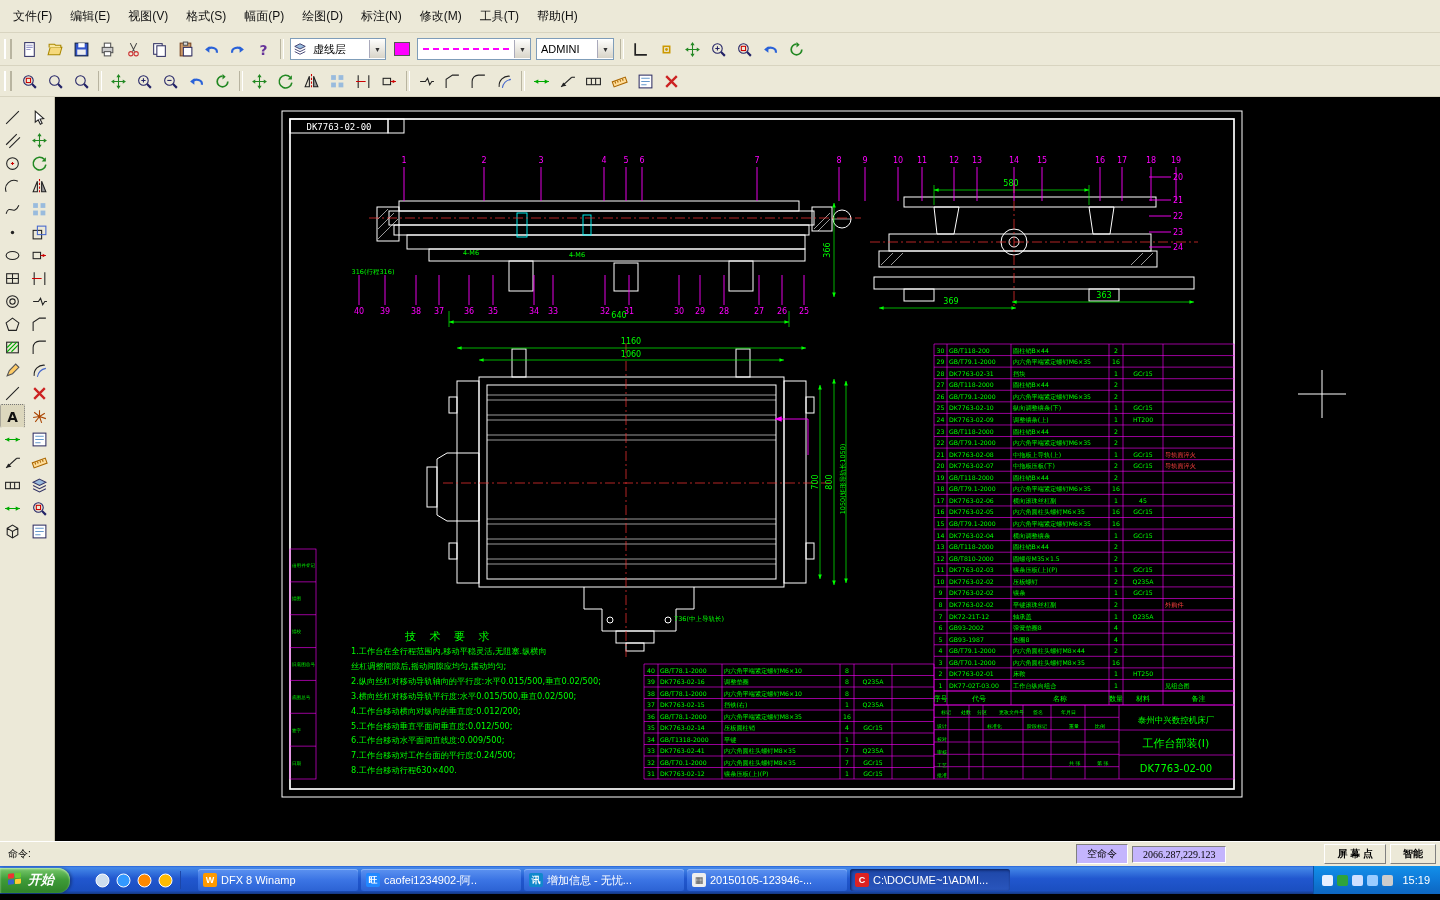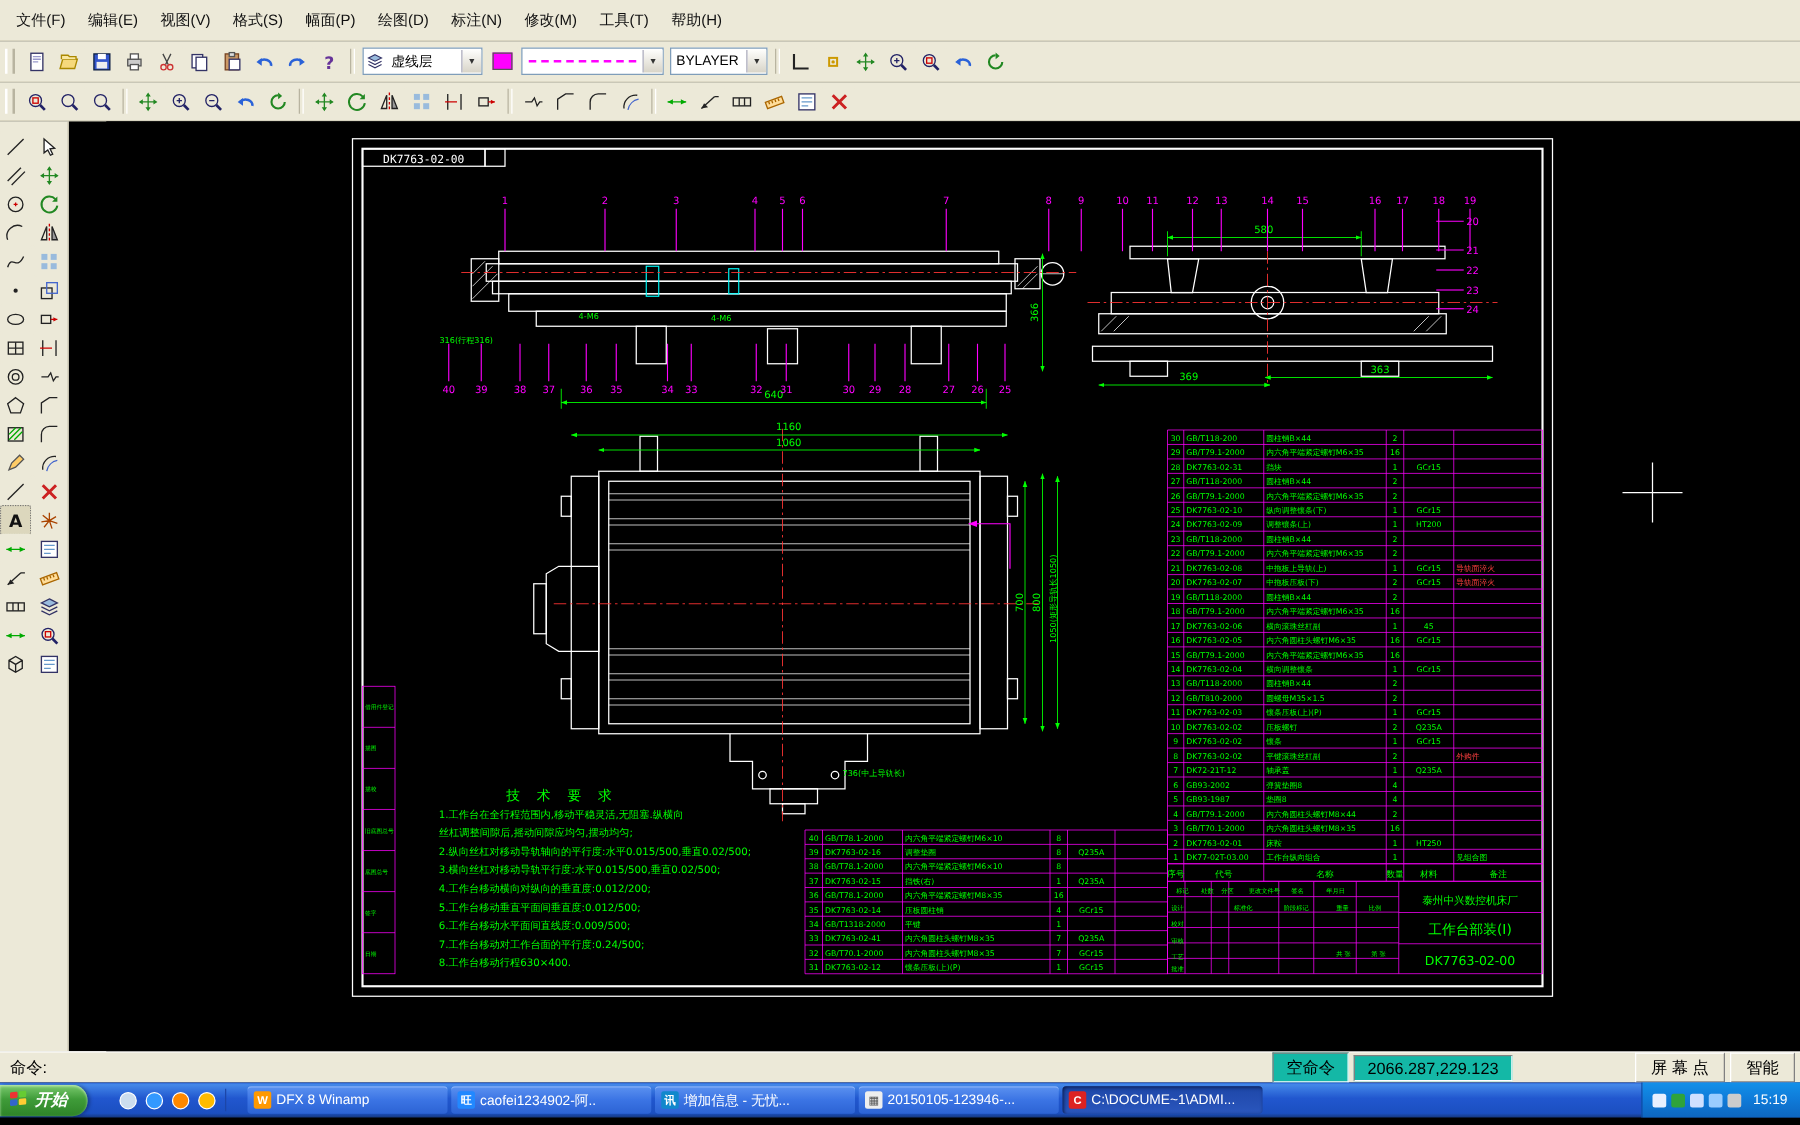--- a/index.html
+++ b/index.html
@@ -66,27 +66,27 @@
   #g-bomr rect,#g-boml rect,#g-tb rect,#g-strip rect{stroke:#f0f;stroke-width:.6;fill:none;}
   .bt{fill:#00ff00;font-size:6.2px;}
   .bt.rd{fill:#ff4040;}
   .bh{fill:#00ff00;font-size:7px;text-anchor:middle;}
   .tbc{fill:#00ff00;font-size:8.5px;text-anchor:middle;}
   .tbn{fill:#00ff00;font-size:11px;text-anchor:middle;}
   .tbd{fill:#00ff00;font-size:10px;text-anchor:middle;}
   .cel{fill:#00ff00;font-size:5px;}
   .st{fill:#00ff00;font-size:4.6px;}
   
-  .statusbar{height:24px;background:#ece9d8;display:flex;align-items:center;font-size:13px;
+  .statusbar{height:24px;background:#ece9d8;display:flex;align-items:center;font-size:10px;
     border-top:1px solid #fff;padding:0 4px;gap:4px;}
   .cmd{padding:0 4px;color:#000;}
   .flex{flex:1;}
-  .panel{border:1px solid;border-color:#808080 #fff #fff #808080;padding:2px 10px;background:#14b8a6;}
+  .panel{border:1px solid;border-color:#808080 #fff #fff #808080;padding:2px 10px;background:#c4b5fd;font-family:Liberation Serif, serif;}
   .spacer{width:90px;}
-  .sbtn{border:1px solid;border-color:#fff #808080 #808080 #fff;padding:2px 12px;background:#ece9d8;}
+  .sbtn{border:1px solid;border-color:#fff #808080 #808080 #fff;padding:2px 12px;background:#ece9d8;font-weight:bold;}
   
   .taskbar{height:28px;display:flex;align-items:center;gap:17px;
     background:linear-gradient(180deg,#2760d8 0%,#4488e8 6%,#2157cf 45%,#1b4fc0 88%,#15387f 100%);}
   .start{height:25px;display:flex;align-items:center;gap:5px;padding:0 16px 0 7px;
     background:linear-gradient(180deg,#7aca6e,#3f9c39 45%,#2e8328);
     border-radius:0 12px 12px 0;color:#fff;font-weight:bold;font-style:italic;font-size:13px;
     box-shadow:inset 0 1px 2px #bfe8b0, 2px 0 3px rgba(0,0,0,.3);}
   .ql{display:flex;gap:3px;align-items:center;padding:0 6px;border-right:1px solid #1c46a8;}
   .qlico{width:18px;height:18px;display:grid;place-items:center;}
   .tasks{display:flex;gap:3px;align-items:center;}
@@ -199,21 +199,21 @@
       <span class="carrow">▼</span>
     </span>
     <span class="tbtn">
         <span class="colorchip"></span>
       </span>
     <span class="combo">
       <span class="linesample"></span>
       <span class="carrow">▼</span>
     </span>
     <span class="combo">
-      <span class="ctext">BYLAYER</span>
+      <span class="ctext">ADMINI</span>
       <span class="carrow">▼</span>
     </span>
     <span class="sep"></span>
     <span id="tb1b" style="display:flex;gap:1px;">
         <span class="tbtn">
           <svg width="17" height="17" viewBox="0 0 16 16">
             <path d="M3 2 V13 H14" fill="none" stroke="#222" stroke-width="1.6"></path>
           </svg>
         </span>
         <span class="tbtn">

